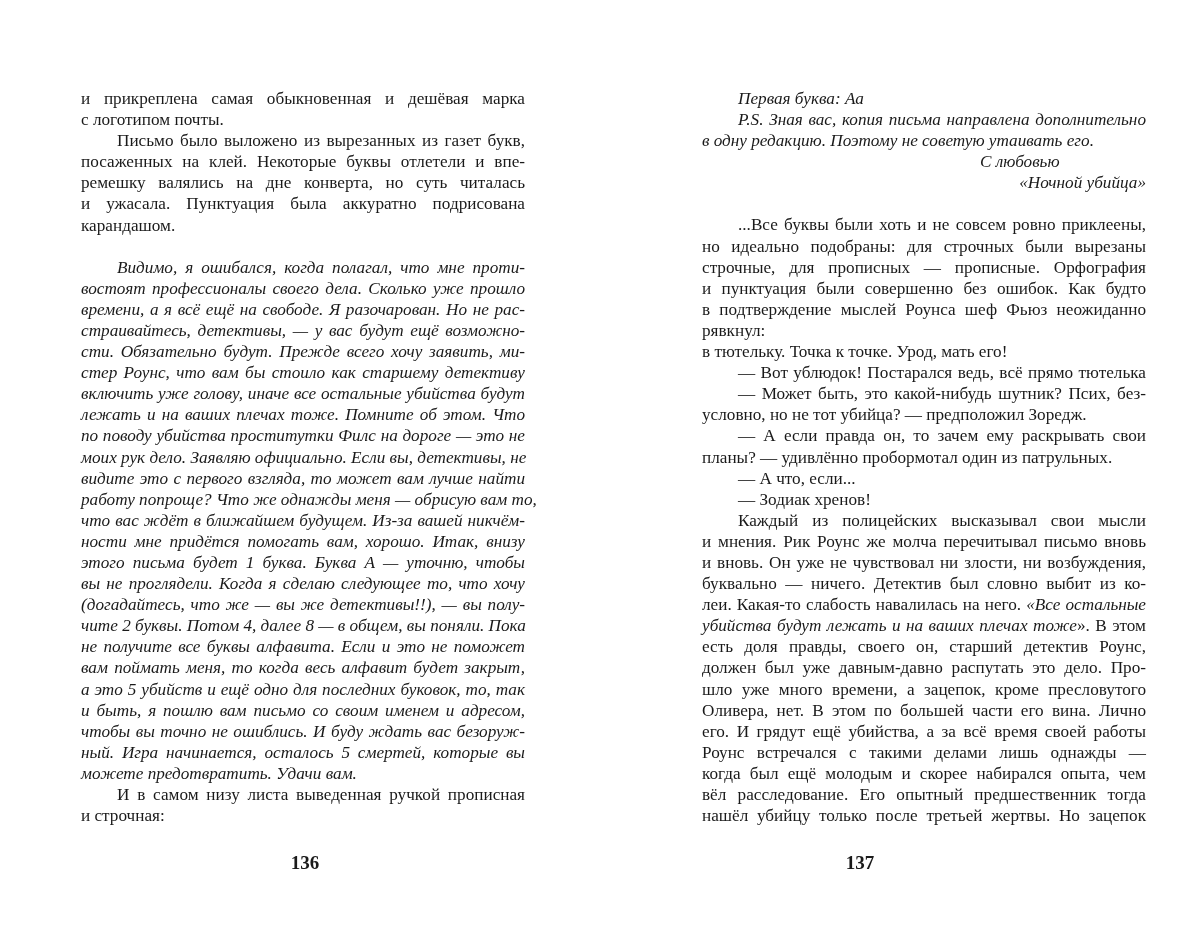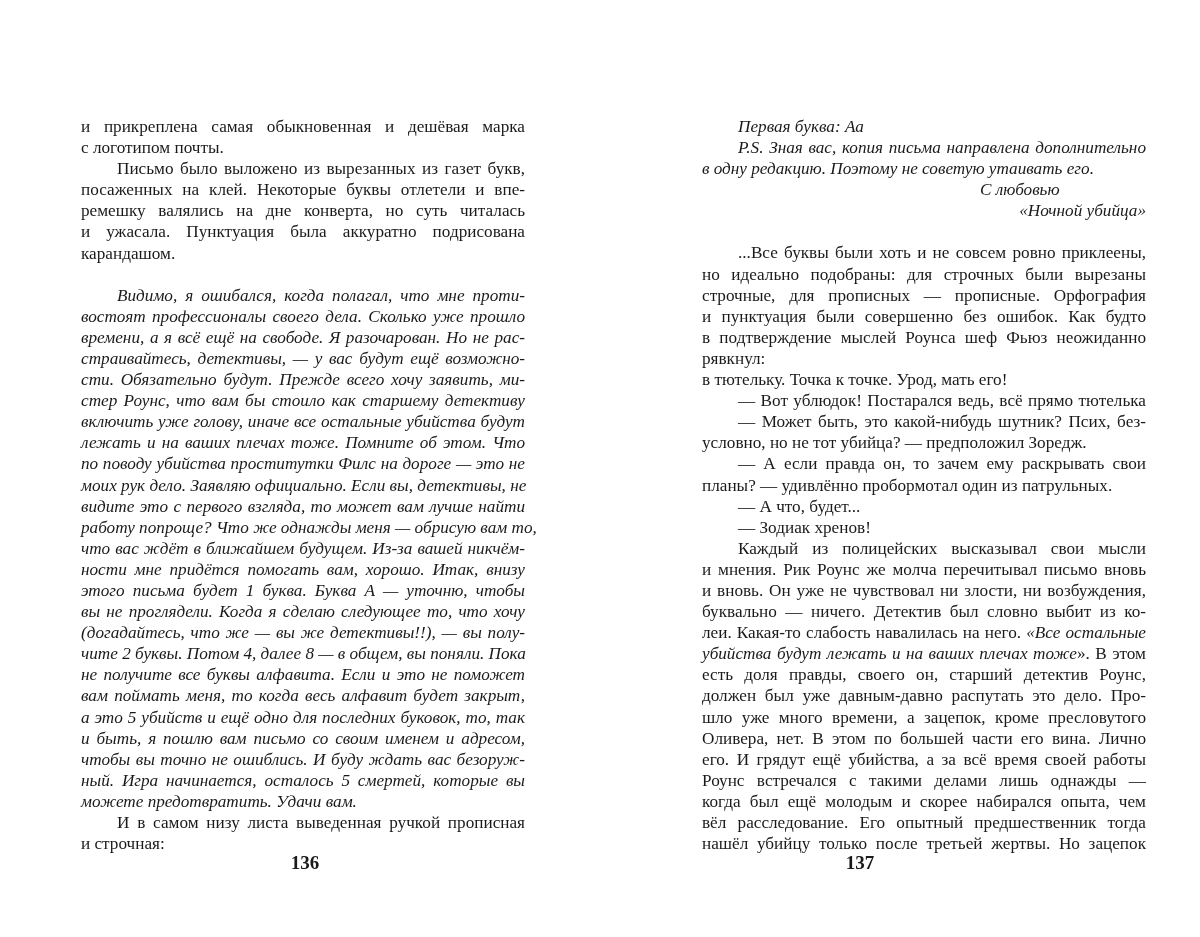--- a/index.html
+++ b/index.html
@@ -1,17 +1,17 @@
 <!DOCTYPE html>
 <html><head>
   <meta charset="utf-8">
   <style>
     html, body { margin: 0; padding: 0; background: #ffffff; }
     body { width: 1200px; height: 937px; position: relative; overflow: hidden; color: #1a1a1a; }
-    .page { position: absolute; top: 88px; width: 444px; font-family: "Liberation Serif", "DejaVu Serif", serif; font-size: 17.2px; margin-top: 28px; }
+    .page { position: absolute; top: 88px; width: 444px; font-family: "Liberation Serif", "DejaVu Serif", serif; font-size: 17.2px; }
     .page.left { left: 81px; }
     .page.right { left: 702px; }
     .line { height: 21.1px; line-height: 21.1px; white-space: nowrap; text-align: justify; text-align-last: justify; }
     .line.last { text-align-last: left; }
     .line.indent { padding-left: 36px; }
     .line.right-align { text-align: right; text-align-last: right; }
     .it { font-style: italic; }
     .gap { height: 21px; }
     .folio { position: absolute; top: 852px; width: 100px; text-align: center; font-family: "Liberation Serif", "DejaVu Serif", serif; font-weight: bold; font-size: 19px; }
     .folio.left { left: 255px; }
@@ -89,21 +89,21 @@
       </div>
       <div>
         <div class="line indent">— Может быть, это какой-нибудь шутник? Псих, без-</div>
         <div class="line last">условно, но не тот убийца? — предположил Зоредж.</div>
       </div>
       <div>
         <div class="line indent">— А если правда он, то зачем ему раскрывать свои</div>
         <div class="line last">планы? — удивлённо пробормотал один из патрульных.</div>
       </div>
       <div>
-        <div class="line indent last">— А что, будет...</div>
+        <div class="line indent last">— А что, если...</div>
       </div>
       <div>
         <div class="line indent last">— Зодиак хренов!</div>
       </div>
       <div>
         <div class="line indent">Каждый из полицейских высказывал свои мысли</div>
         <div class="line">и мнения. Рик Роунс же молча перечитывал письмо вновь</div>
         <div class="line">и вновь. Он уже не чувствовал ни злости, ни возбуждения,</div>
         <div class="line">буквально — ничего. Детектив был словно выбит из ко-</div>
         <div class="line"><span>леи. Какая-то слабость навалилась на него. </span><span class="it">«Все остальные</span></div>

